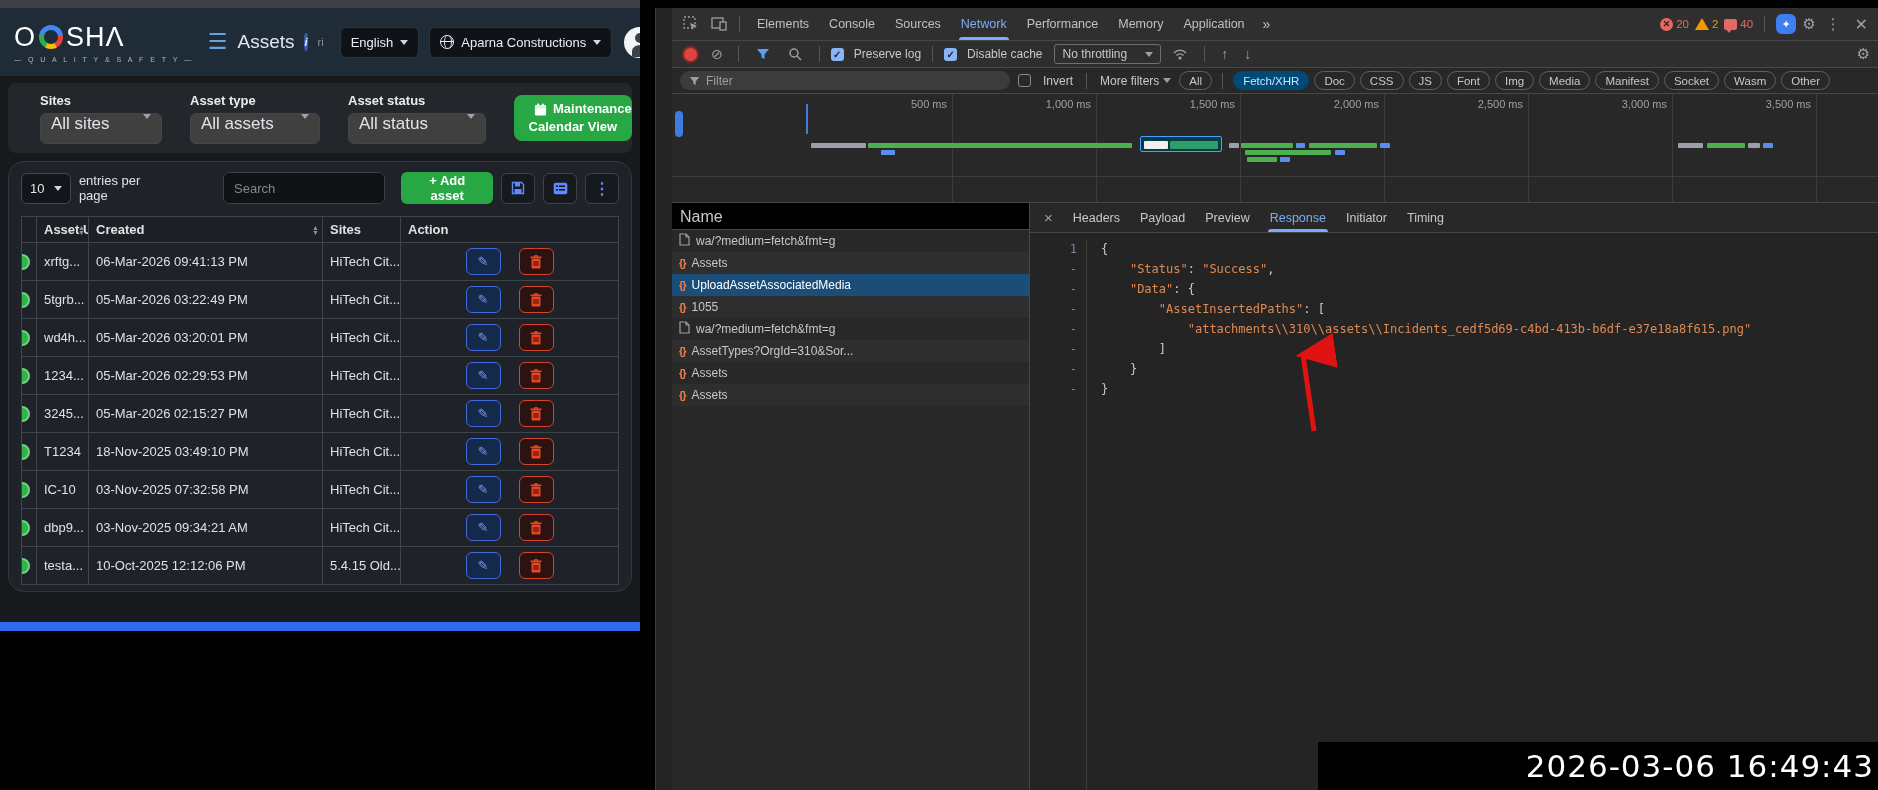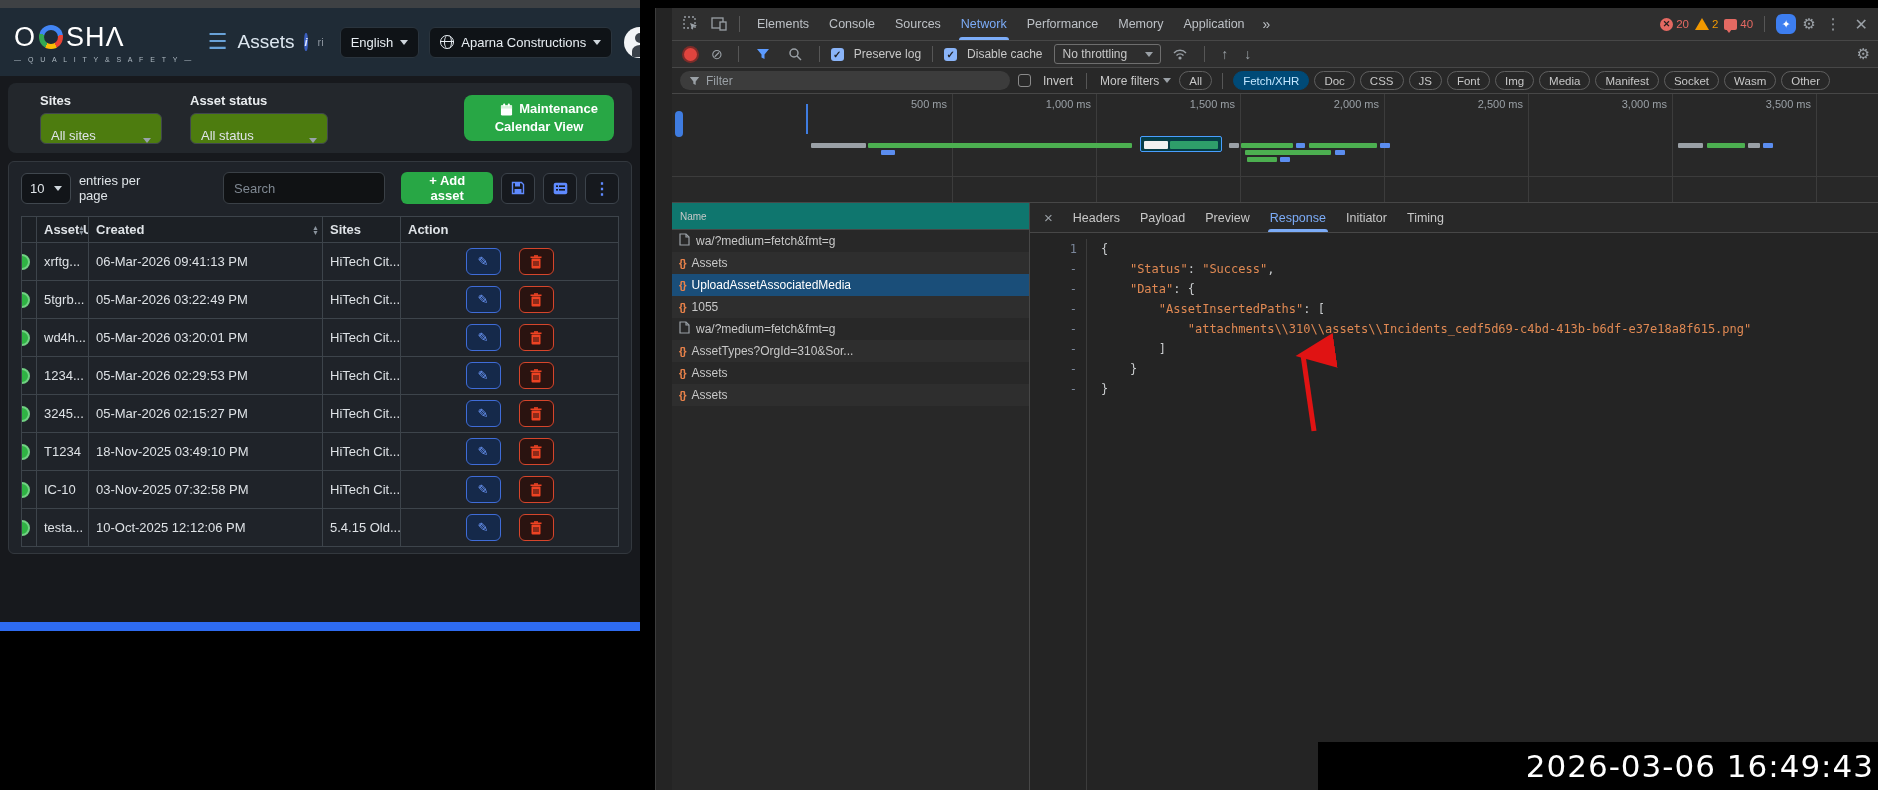--- a/index.html
+++ b/index.html
@@ -33,28 +33,28 @@
   .globe::after { content:""; position:absolute; top:50%; left:-1px; right:-1px; height:0; border-top:1.5px solid #e8eef3; margin-top:-1px; }
   .avatar { width:31px; height:31px; border-radius:50%; background:#f2f4f6; position:relative; overflow:hidden; flex:none; margin-left:2px; }
   .avatar::before { content:""; position:absolute; top:6px; left:50%; margin-left:-5px; width:10px; height:10px; border-radius:50%; background:#3a4149; }
   .avatar::after { content:""; position:absolute; top:18px; left:50%; margin-left:-8px; width:16px; height:12px; border-radius:50% 50% 0 0; background:#3a4149; }
   .username { color:#57a4ff; font-size:13px; white-space:nowrap; overflow:hidden; width:74px; }
 
   .filters-card { margin:7px 8px 0 8px; background:#23272c; border-radius:8px; height:70px;
     display:flex; align-items:center; padding:0 18px 0 32px; gap:28px; }
   .filter-group { display:flex; flex-direction:column; gap:5px; }
   .filter-label { color:#e9ecef; font-size:13px; font-weight:bold; }
-  .app-select { background:#4d7c0f; border:1px solid #40474e; border-radius:6px; height:31px; display:flex;
-    align-items:flex-end; justify-content:space-between; padding:0 10px; color:#dfe4e8; font-size:13px; }
+  .app-select { background:#404040; border:1px solid #40474e; border-radius:6px; height:31px; display:flex;
+    align-items:flex-start; justify-content:space-between; padding:0 10px; color:#dfe4e8; font-size:17px; }
   .app-select .caret { border-top-color:#9aa3ab; }
   .maintenance-btn { margin-left:auto; background:#28a745; border-radius:8px; width:150px; height:46px; color:#fff;
     font-size:13px; font-weight:bold; display:flex; flex-direction:column; align-items:center; justify-content:center; line-height:1.35; cursor:pointer; }
   .mb-line1 { display:flex; align-items:center; gap:6px;margin-left:20px; }
 
-  .table-card { margin:8px 8px 0 8px; background:#1f2329; border:1px solid #33383e; border-radius:6px; padding:10px 12px 6px 12px; }
+  .table-card { margin:8px 8px 0 8px; background:#1f2329; border:1px solid #33383e; border-radius:16px; padding:10px 12px 6px 12px; }
   .controls-row { display:flex; align-items:center; gap:8px; margin-bottom:12px; }
   .pagesize { width:52px; height:31px; background:#121519; border:1px solid #40474e; border-radius:6px;
     display:flex; align-items:center; justify-content:space-between; padding:0 8px; color:#dfe4e8; font-size:13px; }
   .entries-label { color:#dfe4e8; font-size:13px; margin-right:30px; }
   .search-input { width:162px; height:32px; background:#101214; border:1px solid #3a4046; border-radius:6px;
     color:#dfe4e8; font-size:13px; padding:0 10px; outline:none; margin-left:18px; }
   .search-input::placeholder { color:#7f8892; }
   .add-asset-btn { height:32px; background:#28a745; border:none; border-radius:6px; color:#fff; font-size:13px;
     font-weight:bold; padding:0 12px; margin-left:8px; cursor:pointer; }
   .icon-btn { width:36px; height:31px; background:#16191e; border:1px solid #3c434b; border-radius:6px;
@@ -135,21 +135,21 @@
   .gridline { position:absolute; top:0; bottom:0; width:1px; background:#3c3c3c; }
   .tick-label { position:absolute; top:4px; font-size:11px; color:#9aa0a6; transform:translateX(-100%); padding-right:5px; }
   .ov-hdiv { position:absolute; left:0; right:0; top:82px; height:1px; background:#3c3c3c; }
   .ov-bar { position:absolute; border-radius:1px; }
   .ov-marker-pill { position:absolute; width:8px; height:26px; border-radius:4px; background:#3f7ce0; }
   .ov-marker-line { position:absolute; width:2px; background:#3f7ce0; }
   .sel-box { position:absolute; border:1.5px solid #4a9eff; background:#063c46; border-radius:2px; }
 
   .dt-main { display:flex; height:595px; }
   .dt-requests { width:358px; border-right:1px solid #474747; background:#282828; flex:none; display:flex; flex-direction:column; }
-  .req-header { height:27px; line-height:27px; padding-left:8px; font-size:10px; color:#c8c8c8; border-bottom:1px solid #474747; background:#0f766e; }
+  .req-header { height:27px; line-height:27px; padding-left:8px; font-size:16px; color:#c8c8c8; border-bottom:1px solid #474747; background:#000000; }
   .req-row { height:22px; display:flex; align-items:center; gap:6px; padding-left:7px; font-size:12px; color:#c8c8c8; cursor:pointer; white-space:nowrap; overflow:hidden; }
   .req-row.odd { background:#2e2e2e; }
   .req-row.selected { background:#1a4e79; color:#fff; }
   .json-ico { color:#e8824a; font-size:11px; font-weight:bold; letter-spacing:-1px; flex:none; }
   .doc-ico { flex:none; }
 
   .dt-details { flex:1; display:flex; flex-direction:column; position:relative; background:#242424; }
   .resp-tabs { height:30px; display:flex; align-items:center; border-bottom:1px solid #474747; background:#282828; padding-left:4px; }
   .resp-close { color:#9aa0a6; font-size:15px; padding:0 10px; cursor:pointer; }
   .resp-tab { padding:0 10px; height:29px; display:flex; align-items:center; color:#c8c8c8; cursor:pointer; position:relative; }
@@ -197,20 +197,27 @@
     </div>
     <div class="avatar"></div>
     <span class="username">Rajkumar Pa</span>
   </div>
 
   <div class="filters-card">
     <div class="filter-group">
       <span class="filter-label">Sites</span>
       <div class="app-select" style="width:122px;">
         <span>All sites</span>
+        <span class="caret"></span>
+      </div>
+    </div>
+    <div class="filter-group">
+      <span class="filter-label">Asset type</span>
+      <div class="app-select" style="width:130px;">
+        <span>All assets</span>
         <span class="caret"></span>
       </div>
     </div>
     <div class="filter-group">
       <span class="filter-label">Asset status</span>
       <div class="app-select" style="width:138px;">
         <span>All status</span>
         <span class="caret"></span>
       </div>
     </div>
@@ -412,20 +419,43 @@
                 </div>
               </div>
             </td>
           </tr>
           <tr>
             <td class="col-status">
               <span class="status-dot"></span>
             </td>
             <td class="col-uid">IC-10</td>
             <td class="col-created">03-Nov-2025 07:32:58 PM</td>
+            <td class="col-sites">HiTech Cit...</td>
+            <td class="col-action">
+              <div class="action-wrap">
+                <div class="edit-btn">✎</div>
+                <div class="del-btn">
+                  <svg width="12" height="14" viewBox="0 0 12 14">
+                    <rect x="1.5" y="3.5" width="9" height="10" rx="1" fill="#ee4323"></rect>
+                    <rect x="0.5" y="1.5" width="11" height="1.6" fill="#ee4323"></rect>
+                    <rect x="4" y="0.2" width="4" height="1.6" fill="#ee4323"></rect>
+                    <line x1="4" y1="6" x2="4" y2="11" stroke="#2a1310" stroke-width="1"></line>
+                    <line x1="6" y1="6" x2="6" y2="11" stroke="#2a1310" stroke-width="1"></line>
+                    <line x1="8" y1="6" x2="8" y2="11" stroke="#2a1310" stroke-width="1"></line>
+                  </svg>
+                </div>
+              </div>
+            </td>
+          </tr>
+          <tr>
+            <td class="col-status">
+              <span class="status-dot"></span>
+            </td>
+            <td class="col-uid">dbp9...</td>
+            <td class="col-created">03-Nov-2025 09:34:21 AM</td>
             <td class="col-sites">HiTech Cit...</td>
             <td class="col-action">
               <div class="action-wrap">
                 <div class="edit-btn">✎</div>
                 <div class="del-btn">
                   <svg width="12" height="14" viewBox="0 0 12 14">
                     <rect x="1.5" y="3.5" width="9" height="10" rx="1" fill="#ee4323"></rect>
                     <rect x="0.5" y="1.5" width="11" height="1.6" fill="#ee4323"></rect>
                     <rect x="4" y="0.2" width="4" height="1.6" fill="#ee4323"></rect>
                     <line x1="4" y1="6" x2="4" y2="11" stroke="#2a1310" stroke-width="1"></line>

